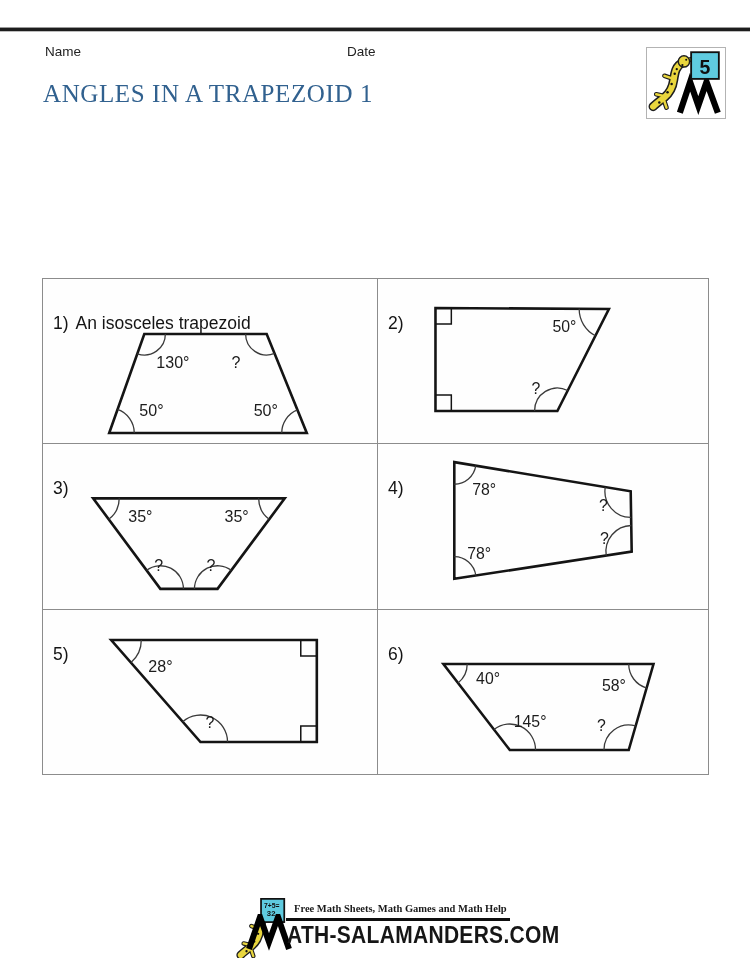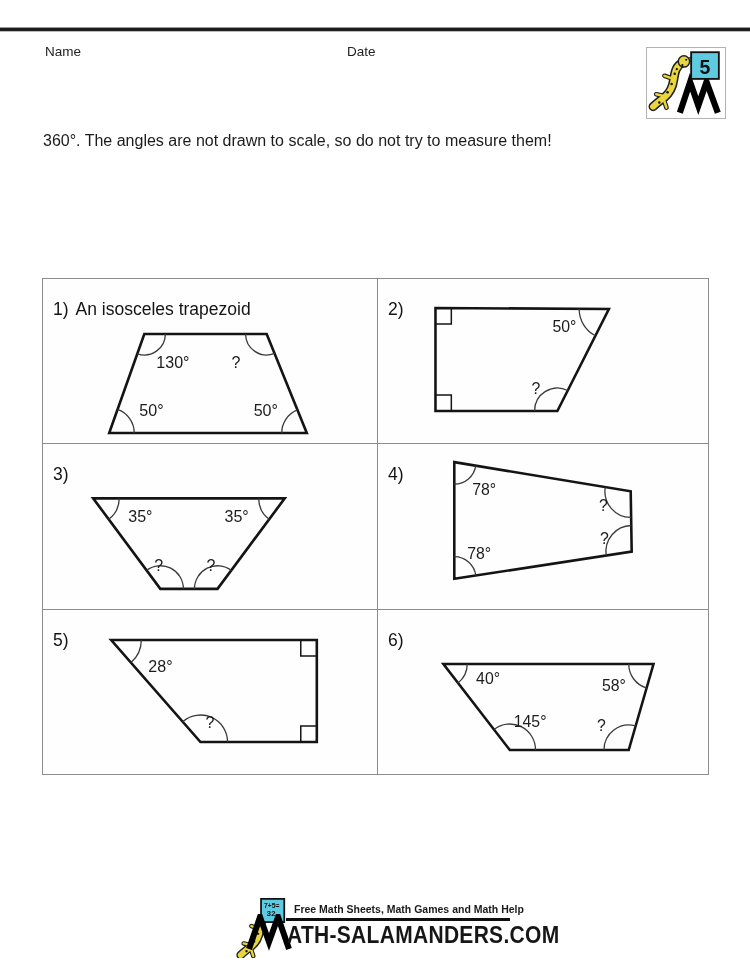--- a/index.html
+++ b/index.html
@@ -18,33 +18,33 @@
   .instr-1{top:126px;}
   .instr-2{top:196px;}
   .prompt{position:absolute;left:43px;top:240px;width:672px;text-align:center;
           font-size:16px;color:#1b1b1b;}
   .grid{position:absolute;left:42px;top:278px;width:667px;height:497px;border:1px solid #8c8c8c;
         box-sizing:border-box;display:grid;grid-template-columns:335px 1fr;
         grid-template-rows:165px 166px 1fr;background:#fefefe;}
   .cell{position:relative;border-right:1px solid #8c8c8c;border-bottom:1px solid #8c8c8c;box-sizing:border-box;}
   .cell:nth-child(2n){border-right:none;}
   .cell:nth-child(n+5){border-bottom:none;}
-  .prob-head{position:absolute;left:10px;top:20px;font-size:17.5px;color:#141414;white-space:nowrap;}
+  .prob-head{position:absolute;left:10px;top:34px;font-size:17.5px;color:#141414;white-space:nowrap;}
   .prob-note{margin-left:7px;}
   svg.fig{position:absolute;left:0;top:0;width:100%;height:100%;display:block;}
   .outline{fill:none;stroke:#141414;stroke-width:2.6;stroke-linejoin:miter;}
   .arc{fill:none;stroke:#3a3a3a;stroke-width:1.3;}
   .sq{fill:none;stroke:#141414;stroke-width:1.5;}
   .alabel{font-family:"Liberation Sans",sans-serif;font-size:16px;fill:#1c1c1c;}
   
   .footer{position:absolute;left:234px;top:896px;width:300px;height:64px;}
   .footer-sala{position:absolute;left:0;top:2px;width:56px;height:60px;}
   .footer-m{position:absolute;left:12px;top:18px;width:46px;height:38px;}
   .footer-tagline{position:absolute;left:60px;top:7px;width:188px;text-align:center;
-                  font-size:10.5px;font-weight:bold;color:#1a1a1a;white-space:nowrap;}
+                  font-size:10.5px;font-weight:bold;color:#1a1a1a;white-space:nowrap;font-family:Liberation Serif, serif;}
   .footer-divider{position:absolute;left:52px;top:22px;width:224px;height:3px;background:#0e0e0e;}
   .footer-site{position:absolute;left:53px;top:25px;font-size:21px;font-weight:bold;
                letter-spacing:0.3px;color:#161616;transform:scaleY(1.18);transform-origin:left top;
                white-space:nowrap;}
   .sala-outline{fill:none;stroke:#1e1e1e;stroke-width:9;stroke-linecap:round;}
   .sala-fill{fill:none;stroke:#e9d63d;stroke-width:6;stroke-linecap:round;}
   .leg-o{fill:none;stroke:#1e1e1e;stroke-width:4.6;stroke-linecap:round;}
   .leg-f{fill:none;stroke:#e9d63d;stroke-width:2.4;stroke-linecap:round;}
   .spot{fill:#111;}
   .card{fill:#5fcbe0;stroke:#111;stroke-width:1.8;}
@@ -87,23 +87,23 @@
 
   <div class="badge">
     <svg viewBox="0 0 76 66">
       <polyline class="logo-m" points="32,62 42,32 50,55 58,32 69,62"></polyline>
       <use href="#sala" transform="translate(2,3)"></use>
       <rect class="card" x="43" y="3" width="27" height="26"></rect>
       <text class="card-num" x="56.5" y="24" font-size="19" text-anchor="middle">5</text>
     </svg>
   </div>
 
+  <div class="page-title">ANGLES IN A TRAPEZOID 1</div>
 
   <div class="instr instr-1">
-    <div>360°. The angles are not drawn to scale, so do not try to measure them!</div>
   </div>
 
   <div class="grid">
   <div class="cell">
     <svg class="fig" viewBox="0 0 333 164" preserveAspectRatio="none">
           <polygon points="101,55 223,55 263,154 66,154" class="outline"></polygon>
           <path d="M94.00031743872316,74.79910210189738 A21,21 0 0 0 122,55" class="arc"></path>
           <text x="113" y="89" class="alabel">130°</text>
           <path d="M202,55 A21,21 0 0 0 230.86697578205516,74.47076506058653" class="arc"></path>
           <text x="188" y="89" class="alabel">?</text>

